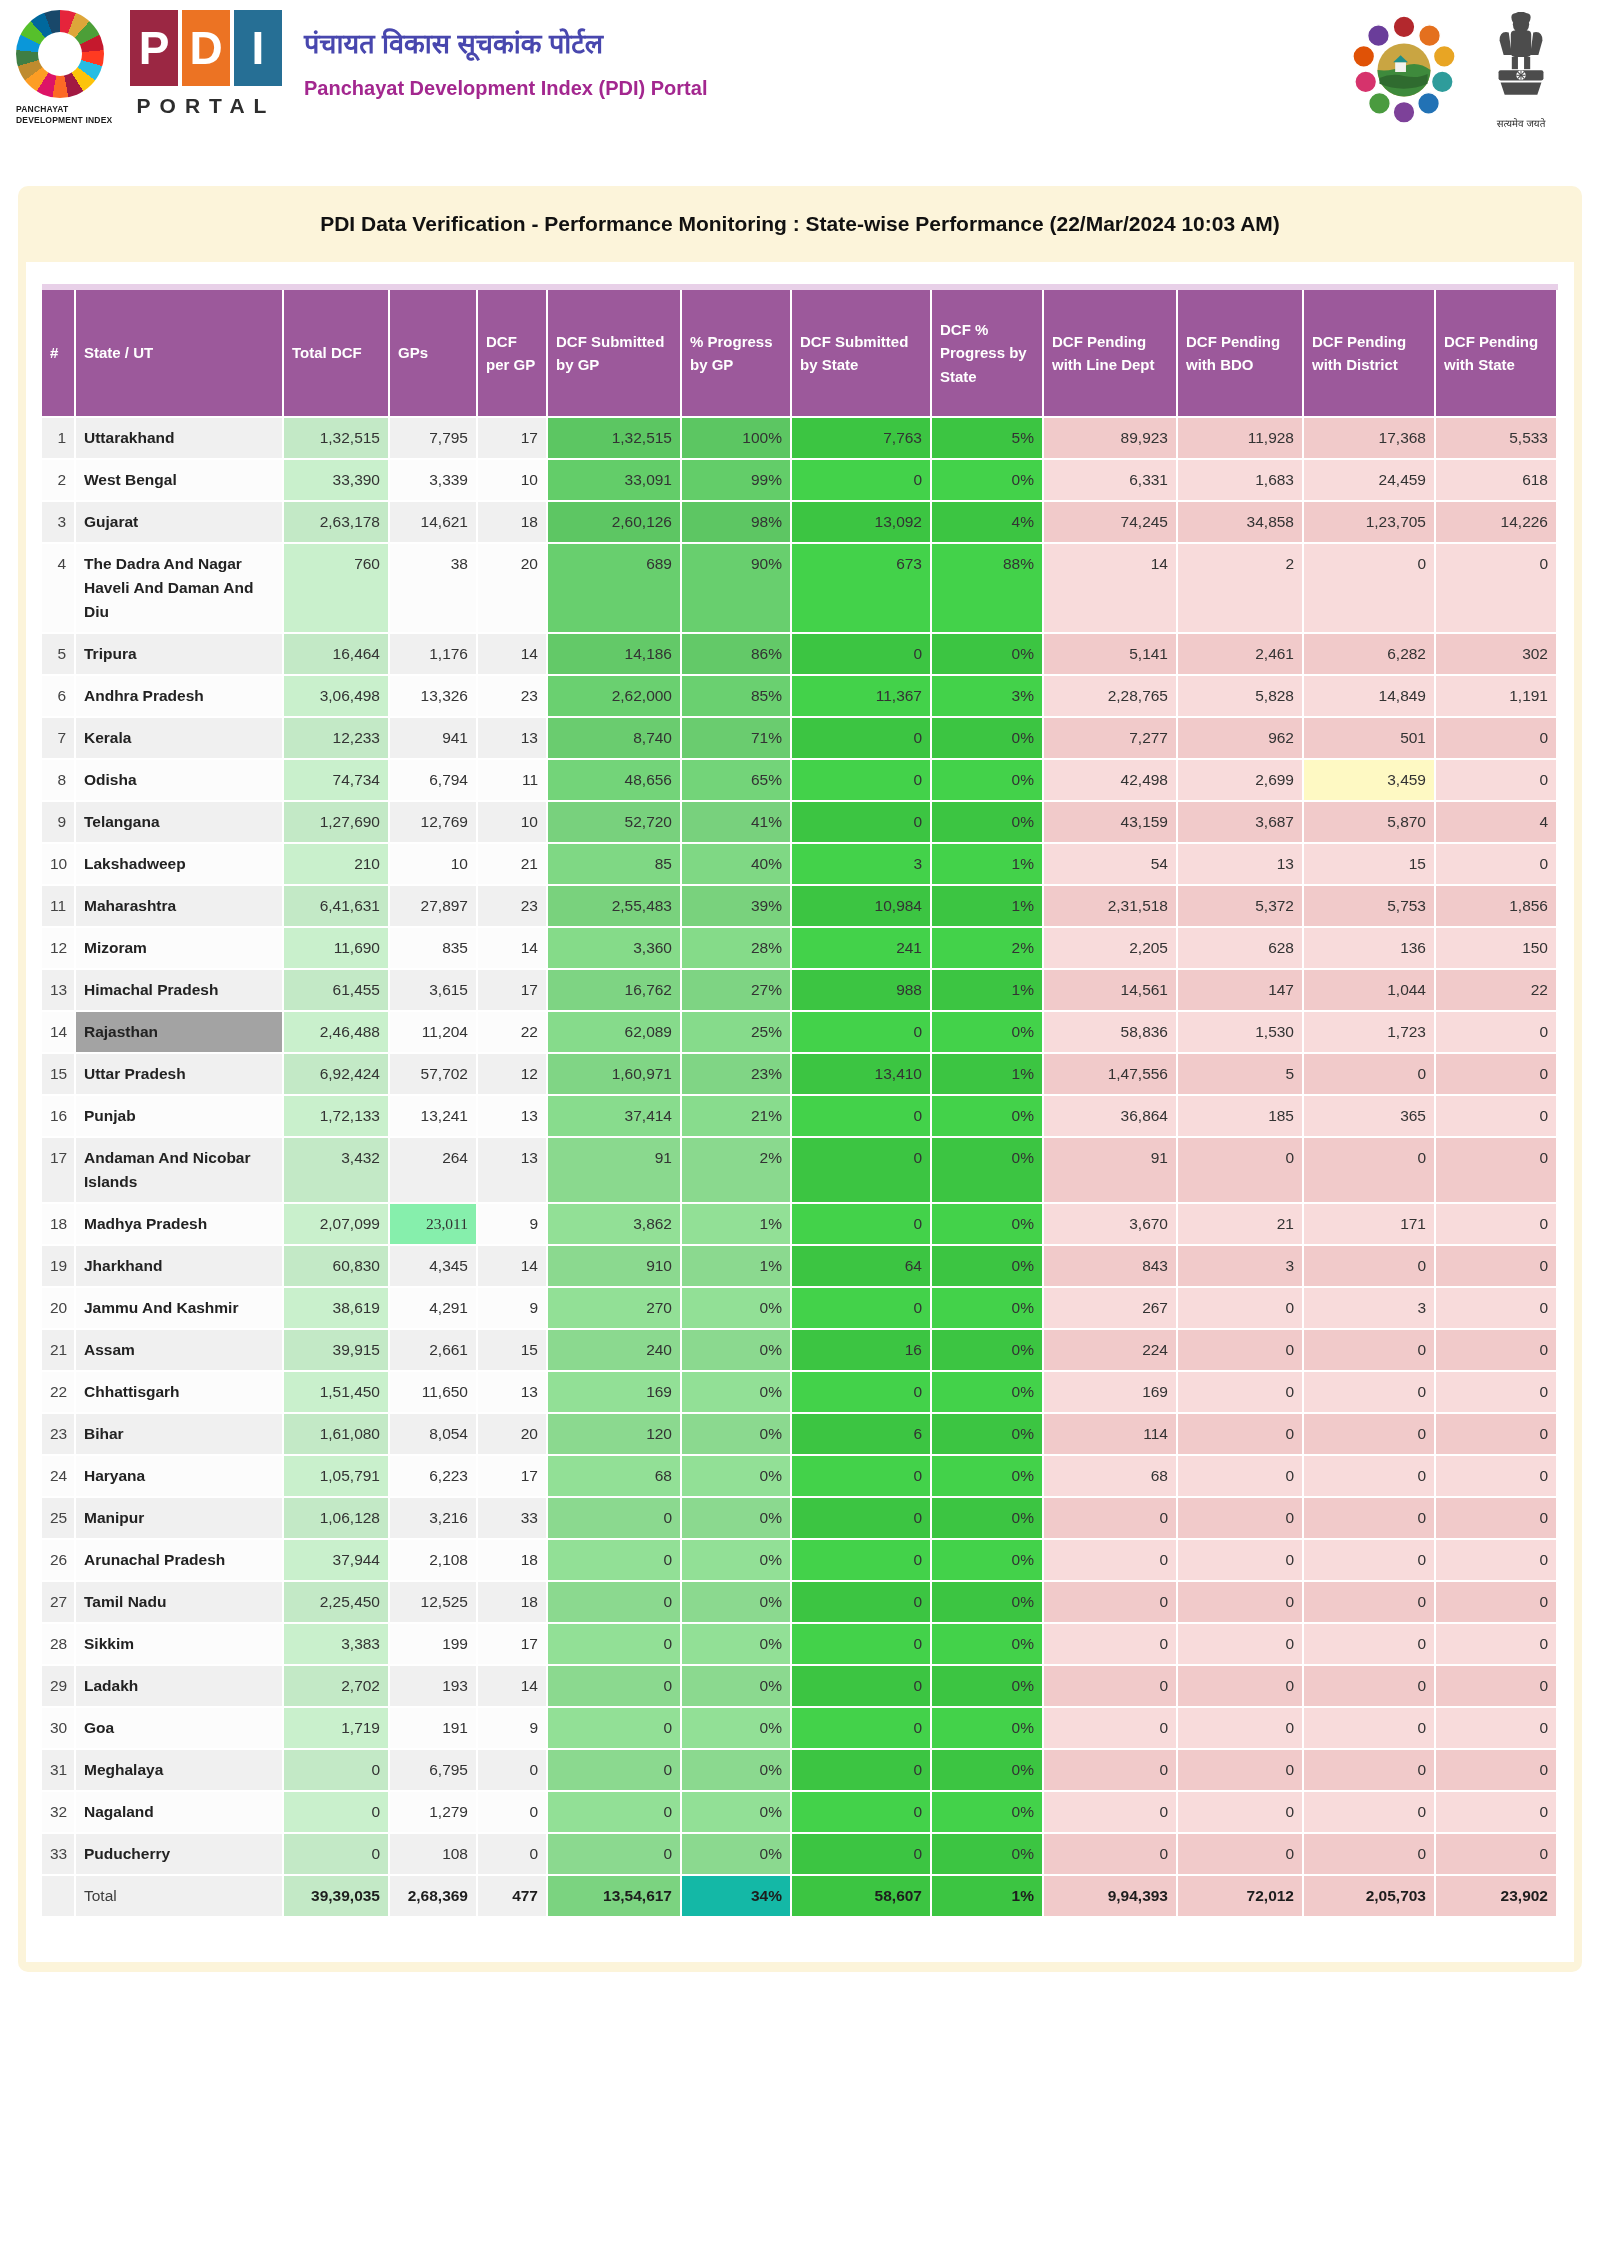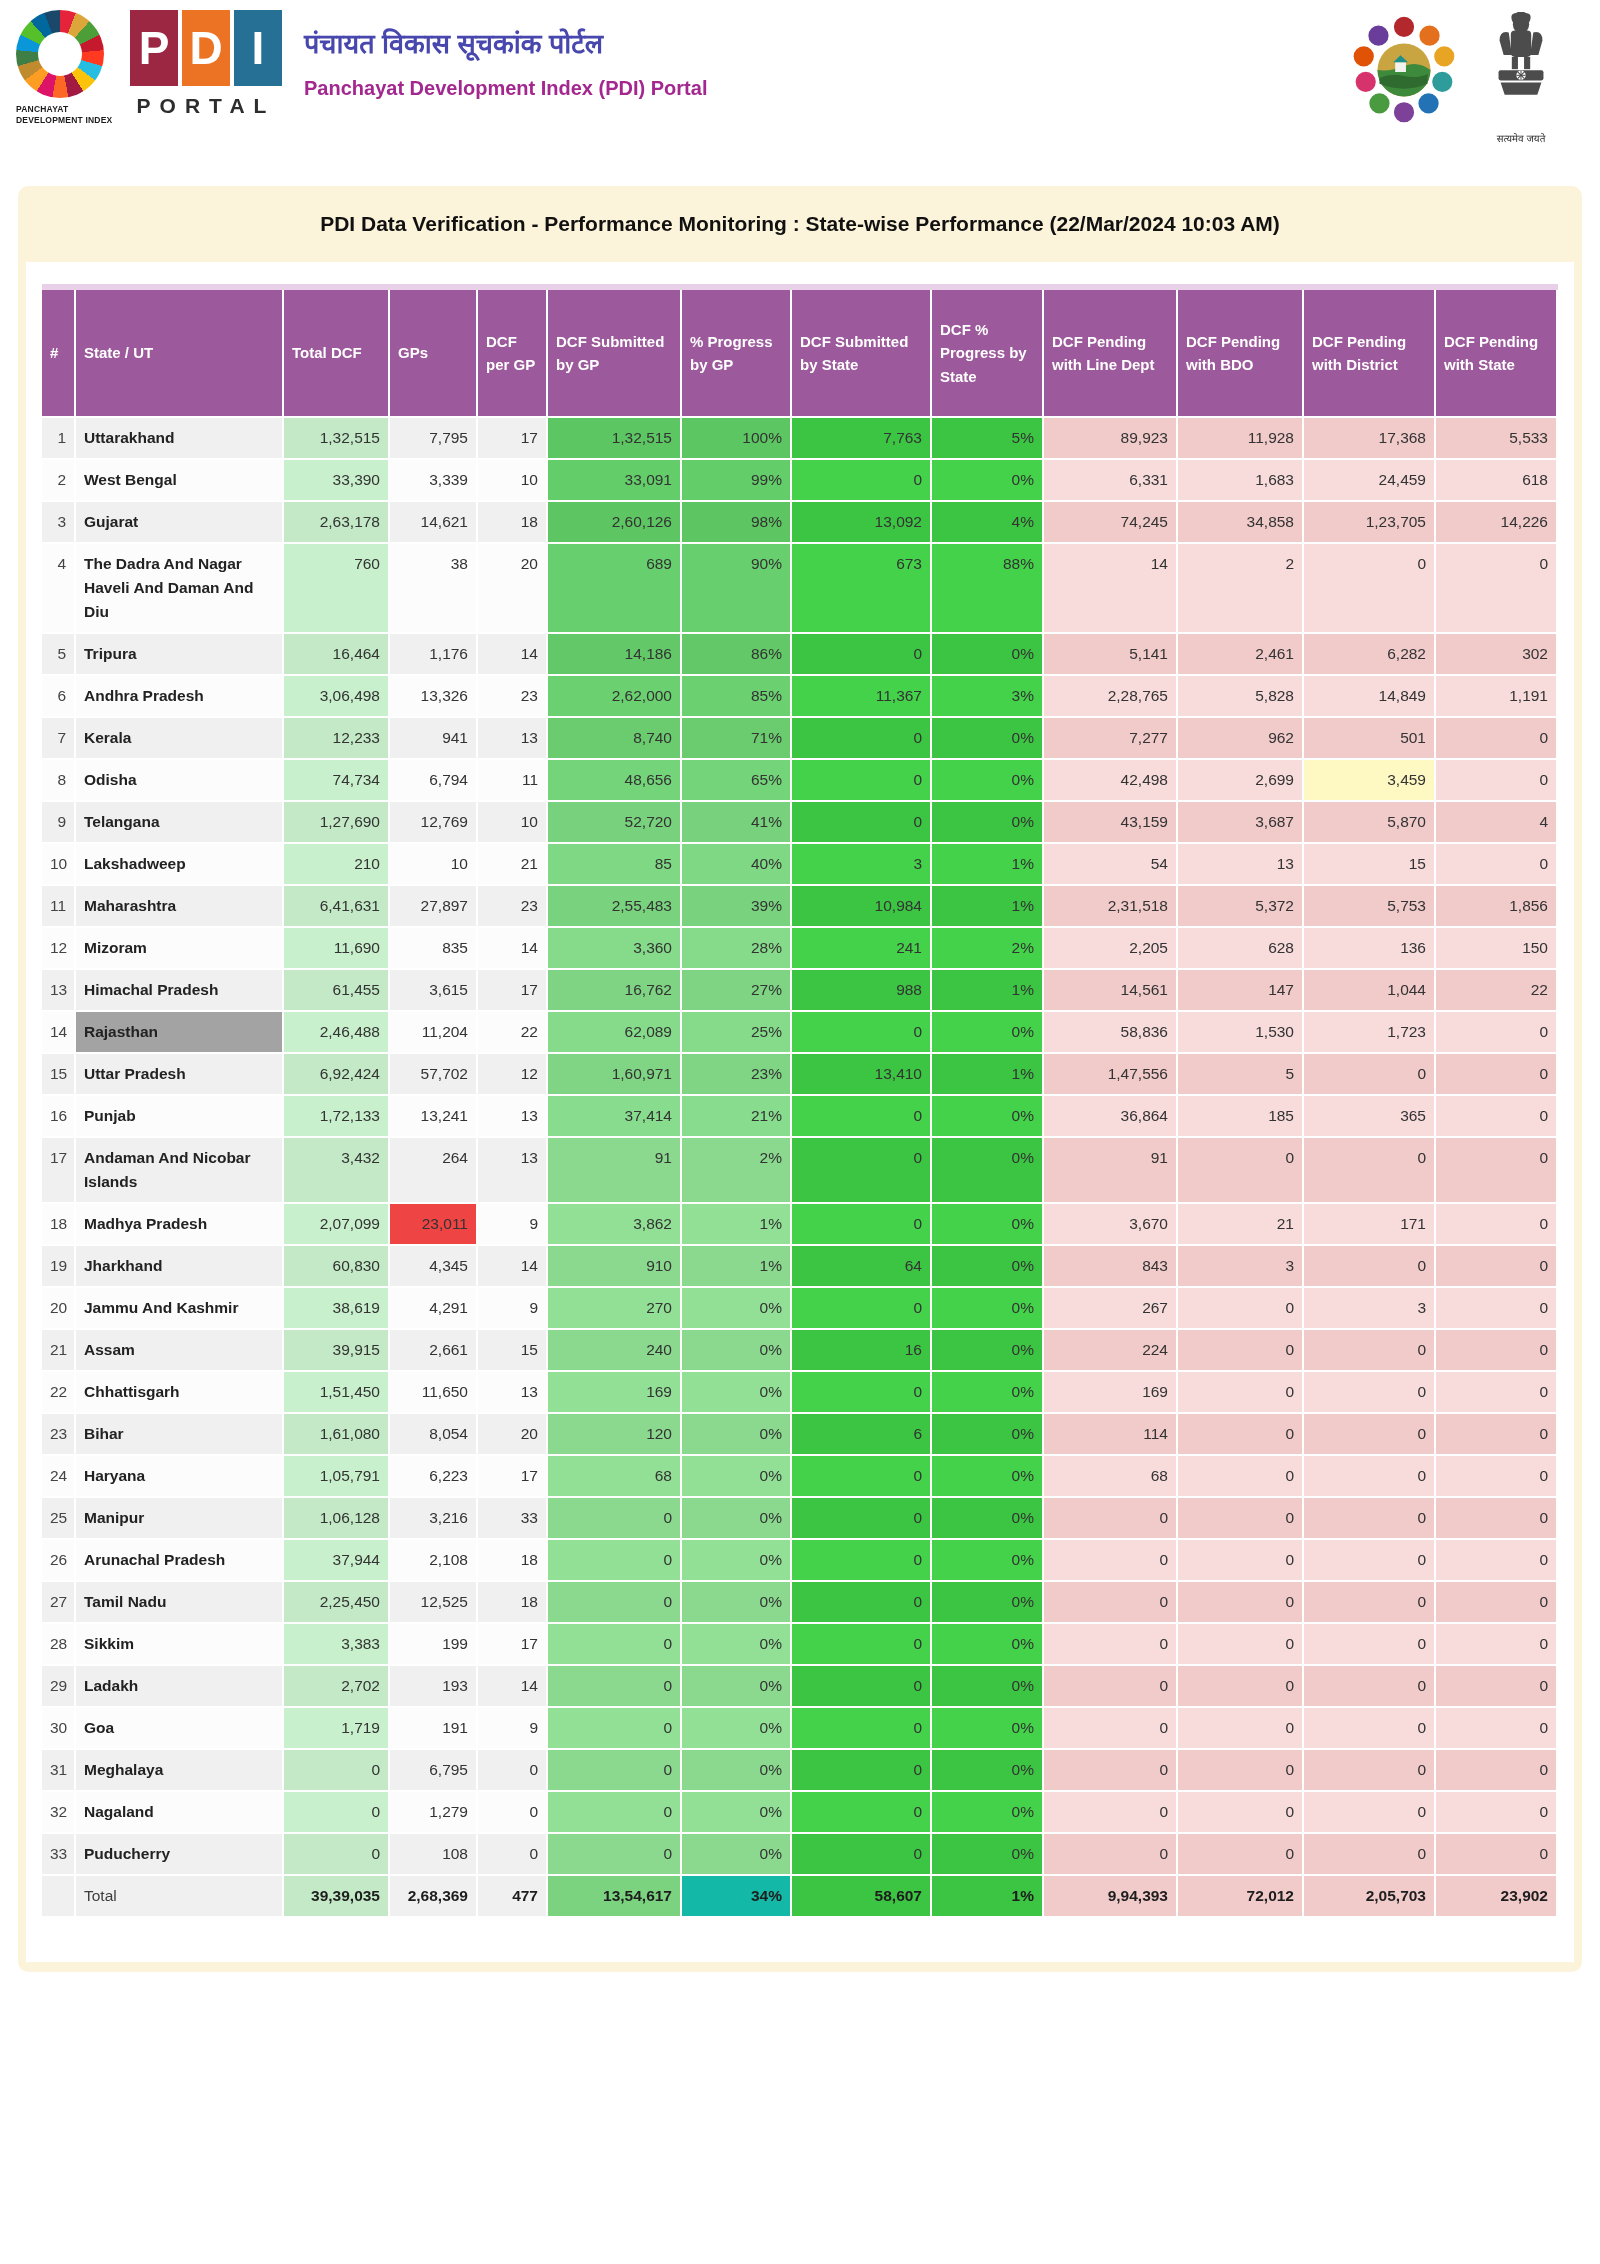--- a/index.html
+++ b/index.html
@@ -30,21 +30,21 @@
   .pdi-portal-text { margin-top:8px; text-align:center; font-size:21px; font-weight:bold;
     color:#2d2d2d; letter-spacing:9px; }
 
   .titles-wrap { margin-left:22px; padding-top:14px; }
   .hindi-title { font-size:27px; font-weight:bold; }
   .english-title { margin-top:16px; font-size:20px; font-weight:bold; }
 
   .gov-cluster { position:absolute; right:36px; top:12px; display:flex; align-items:flex-start; gap:20px; }
   .ministry-logo { width:108px; height:120px; position:relative; }
   .emblem-wrap { width:86px; text-align:center; }
-  .emblem-caption { font-size:10px; color:#2d2d2d; margin-top:17px; }
+  .emblem-caption { font-size:10px; color:#2d2d2d; margin-top:2px; }
 
   
   .cream-panel { margin:0 18px; border-radius:10px; padding-bottom:10px; }
   .title-bar { height:76px; display:flex; align-items:center; justify-content:center;
     border-radius:10px 10px 0 0; }
   .title-bar-text { font-size:21px; font-weight:bold; color:#111; }
   .white-content { background:#fff; margin:0 8px; padding:22px 16px 44px 16px; }
 
   
   table.pdi-table { width:100%; border-collapse:separate; border-spacing:0;
@@ -426,21 +426,21 @@
             <td class="num" style="background: rgb(60, 197, 66);">0%</td>
             <td class="num" style="background: rgb(241, 202, 202);">91</td>
             <td class="num" style="background: rgb(241, 202, 202);">0</td>
             <td class="num" style="background: rgb(241, 202, 202);">0</td>
             <td class="num" style="background: rgb(241, 202, 202);">0</td>
           </tr>
           <tr>
             <td class="row-num" style="background: rgb(252, 252, 252);">18</td>
             <td class="state-cell" style="background: rgb(252, 252, 252);">Madhya Pradesh</td>
             <td class="num" style="background: rgb(201, 240, 204);">2,07,099</td>
-            <td class="num" style="background: #ef4444;">23,011</td>
+            <td class="num" style="background: #86efac; font-family: Liberation Serif, serif;">23,011</td>
             <td class="num" style="background: rgb(252, 252, 252);">9</td>
             <td class="num" style="background: rgb(146, 224, 150);">3,862</td>
             <td class="num" style="background: rgb(146, 224, 150);">1%</td>
             <td class="num" style="background: rgb(67, 210, 74);">0</td>
             <td class="num" style="background: rgb(67, 210, 74);">0%</td>
             <td class="num" style="background: rgb(248, 219, 219);">3,670</td>
             <td class="num" style="background: rgb(248, 219, 219);">21</td>
             <td class="num" style="background: rgb(248, 219, 219);">171</td>
             <td class="num" style="background: rgb(248, 219, 219);">0</td>
           </tr>

